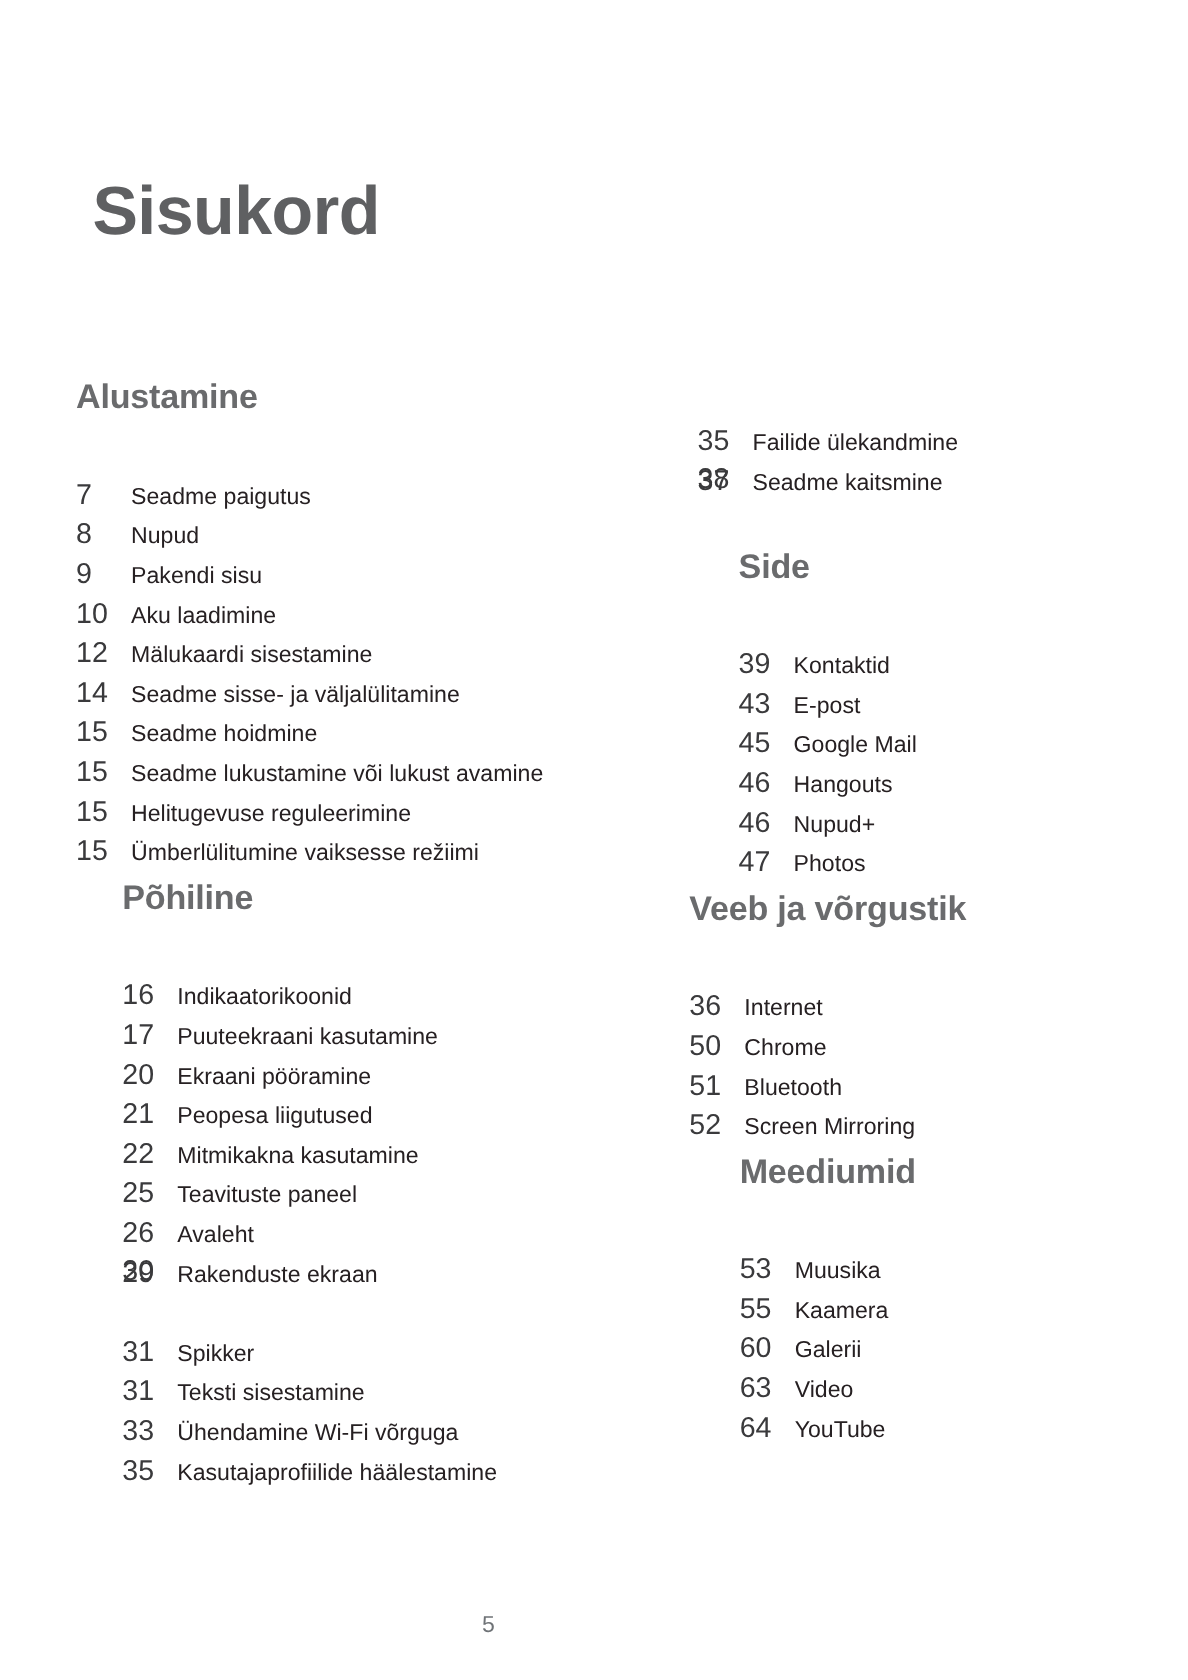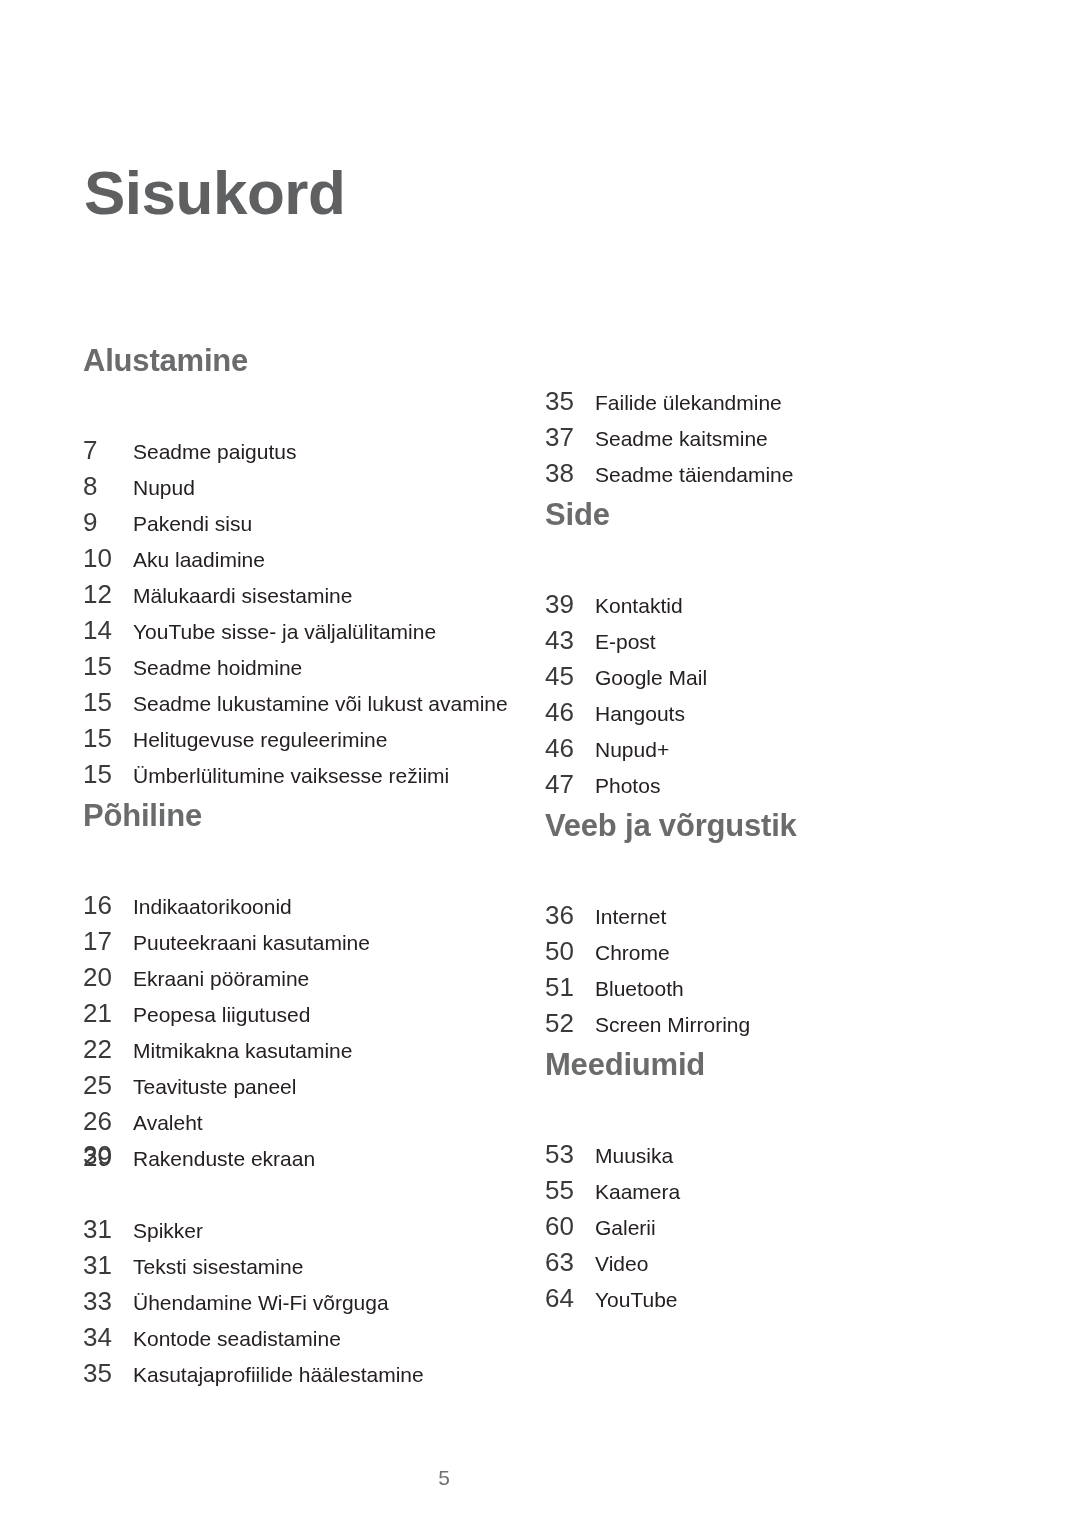--- a/index.html
+++ b/index.html
@@ -40,20 +40,21 @@
     position: absolute;
     left: 0;
     top: 345px;
     width: 1080px;
     display: flex;
     align-items: flex-start;
   }
   .column {
     display: flex;
     flex-direction: column;
+    align-items: center;
   }
   .column-left {
     width: 480px;
     padding-left: 83px;
     box-sizing: border-box;
   }
   .column-right {
     width: 480px;
     padding-left: 65px;
     box-sizing: border-box;
@@ -139,21 +140,21 @@
             <div class="toc-entry">
               <span class="toc-page">10</span>
               <span class="toc-label">Aku laadimine</span>
             </div>
             <div class="toc-entry">
               <span class="toc-page">12</span>
               <span class="toc-label">Mälukaardi sisestamine</span>
             </div>
             <div class="toc-entry">
               <span class="toc-page">14</span>
-              <span class="toc-label">YouTube sisse- ja väljalülitamine</span>
+              <span class="toc-label">Seadme sisse- ja väljalülitamine</span>
             </div>
             <div class="toc-entry">
               <span class="toc-page">15</span>
               <span class="toc-label">Seadme hoidmine</span>
             </div>
             <div class="toc-entry">
               <span class="toc-page">15</span>
               <span class="toc-label">Seadme lukustamine või lukust avamine</span>
             </div>
             <div class="toc-entry">
@@ -208,24 +209,20 @@
               <span class="toc-page">31</span>
               <span class="toc-label">Spikker</span>
             </div>
             <div class="toc-entry">
               <span class="toc-page">31</span>
               <span class="toc-label">Teksti sisestamine</span>
             </div>
             <div class="toc-entry">
               <span class="toc-page">33</span>
               <span class="toc-label">Ühendamine Wi-Fi võrguga</span>
-            </div>
-            <div class="toc-entry">
-              <span class="toc-page">34</span>
-              <span class="toc-label">Kontode seadistamine</span>
             </div>
             <div class="toc-entry">
               <span class="toc-page">35</span>
               <span class="toc-label">Kasutajaprofiilide häälestamine</span>
             </div>
           </div>
         </div>
       </div>
     <div class="column column-right">
         <div class="section no-heading">
@@ -233,21 +230,20 @@
             <div class="toc-entry">
               <span class="toc-page">35</span>
               <span class="toc-label">Failide ülekandmine</span>
             </div>
             <div class="toc-entry">
               <span class="toc-page">37</span>
               <span class="toc-label">Seadme kaitsmine</span>
             </div>
             <div class="toc-entry">
               <span class="toc-page">38</span>
-              <span class="toc-label">Seadme täiendamine</span>
             </div>
           </div>
         </div>
         <div class="section">
           <div class="section-heading">Side</div>
           <div class="toc-list">
             <div class="toc-entry">
               <span class="toc-page">39</span>
               <span class="toc-label">Kontaktid</span>
             </div>

